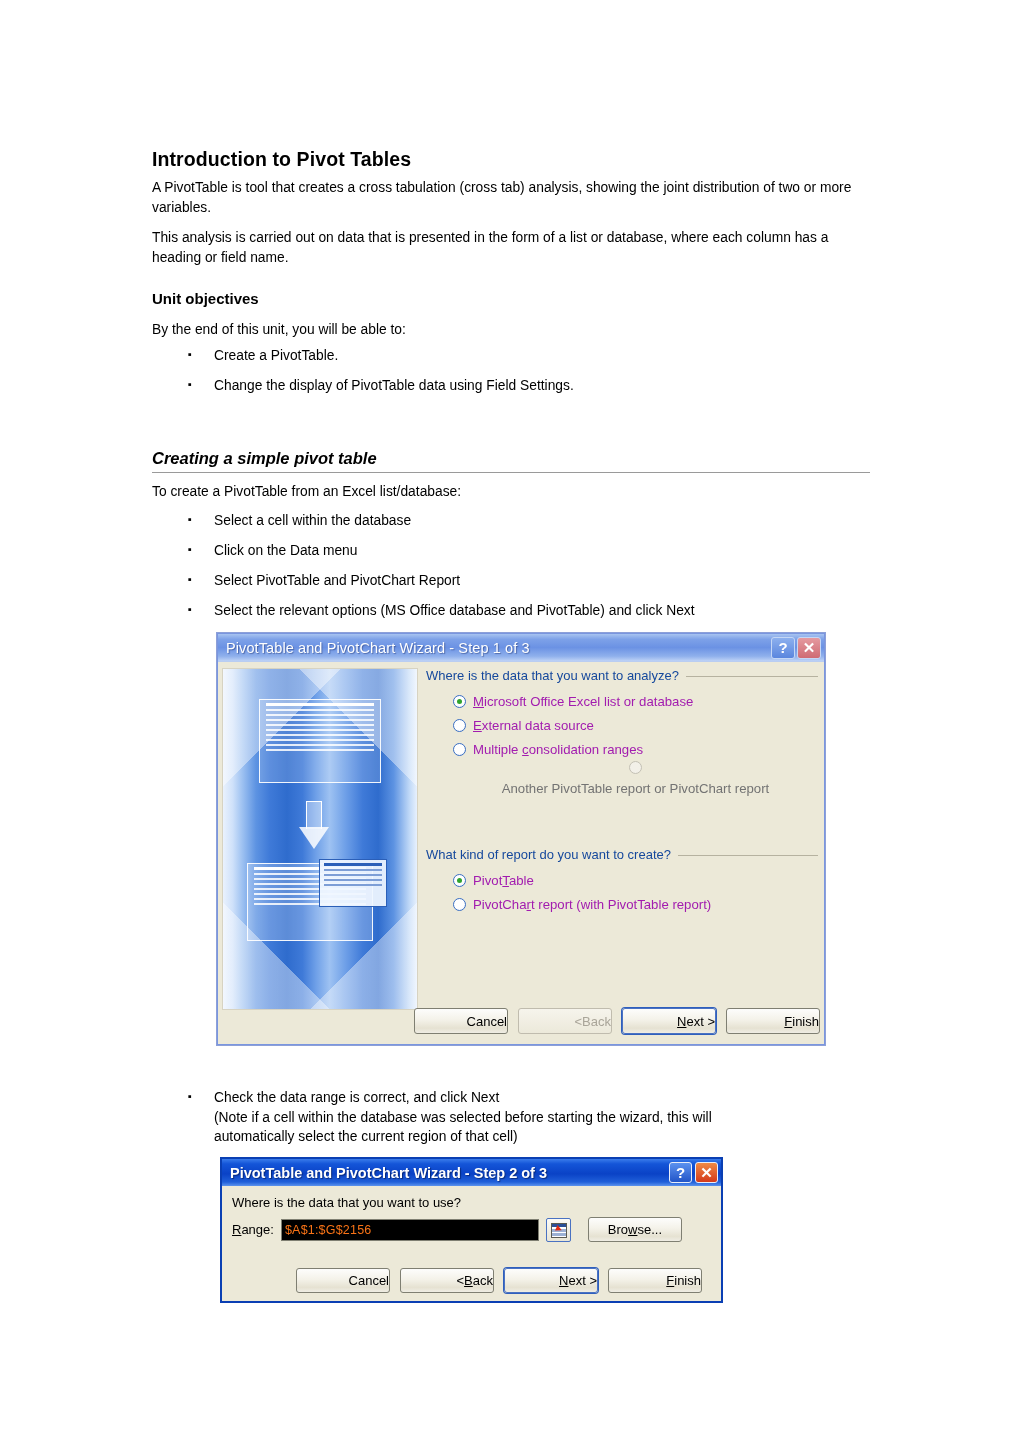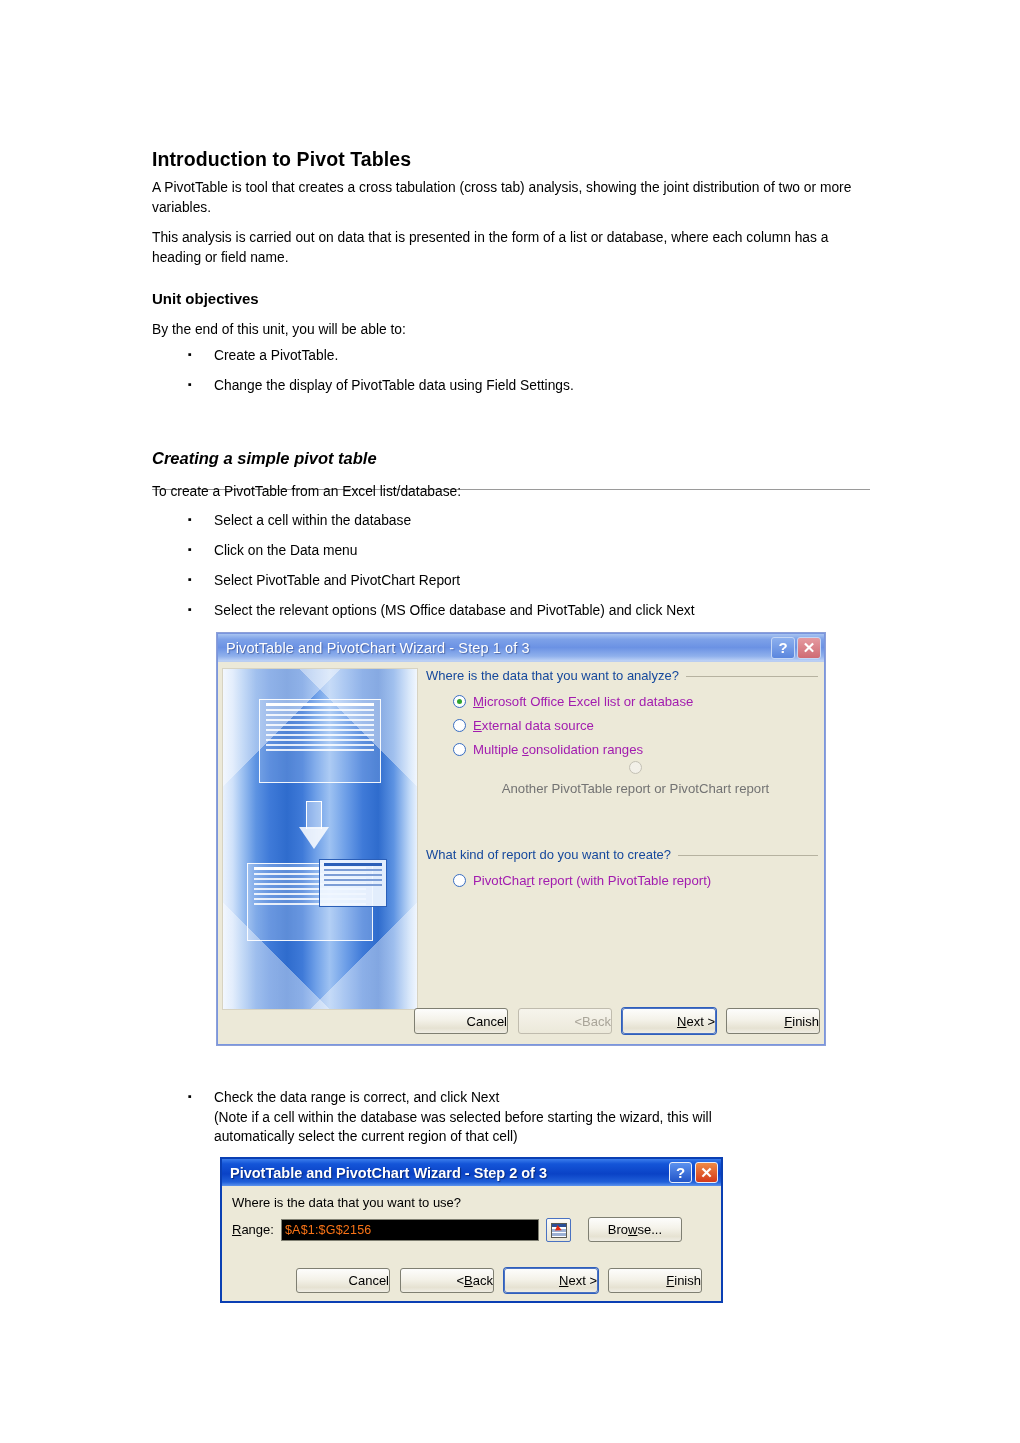--- a/index.html
+++ b/index.html
@@ -27,21 +27,21 @@
 
   h2.sub-head {
     font-size:15px; font-weight:bold; margin:0;
     position:absolute; left:0; top:290px;
   }
   .p3 { position:absolute; left:0; top:320px; }
 
   h2.sect-head {
     font-size:16.5px; font-weight:bold; font-style:italic; margin:0;
     position:absolute; left:0; top:449px; width:718px;
-    padding-bottom:21px;
+    padding-bottom:4px;
     border-bottom:1px solid #9a9a9a;
   }
   .p4 { position:absolute; left:0; top:482px; }
 
   ul.bullets {
     list-style:none; margin:0; padding:0;
     position:absolute;
   }
   ul.bullets li {
     position:relative;
@@ -375,20 +375,24 @@
         </div>
       </div>
 
       <div class="groupbox" style="margin-top:62px">
         <div class="gb-legend">
           <span>What kind of report do you want to create?</span>
           <span class="rule"></span>
         </div>
         <div class="radio-list">
           <div class="radio-row">
+            <span class="rb on"></span>
+            <span><span>Pivot</span><span class="acc">T</span><span>able</span></span>
+          </div>
+          <div class="radio-row">
             <span class="rb"></span>
             <span><span>PivotCha</span><span class="acc">r</span><span>t report (with PivotTable report)</span></span>
           </div>
         </div>
       </div>
 
     </div>
 
     <div class="btnrow">
       <div class="xpbtn">

